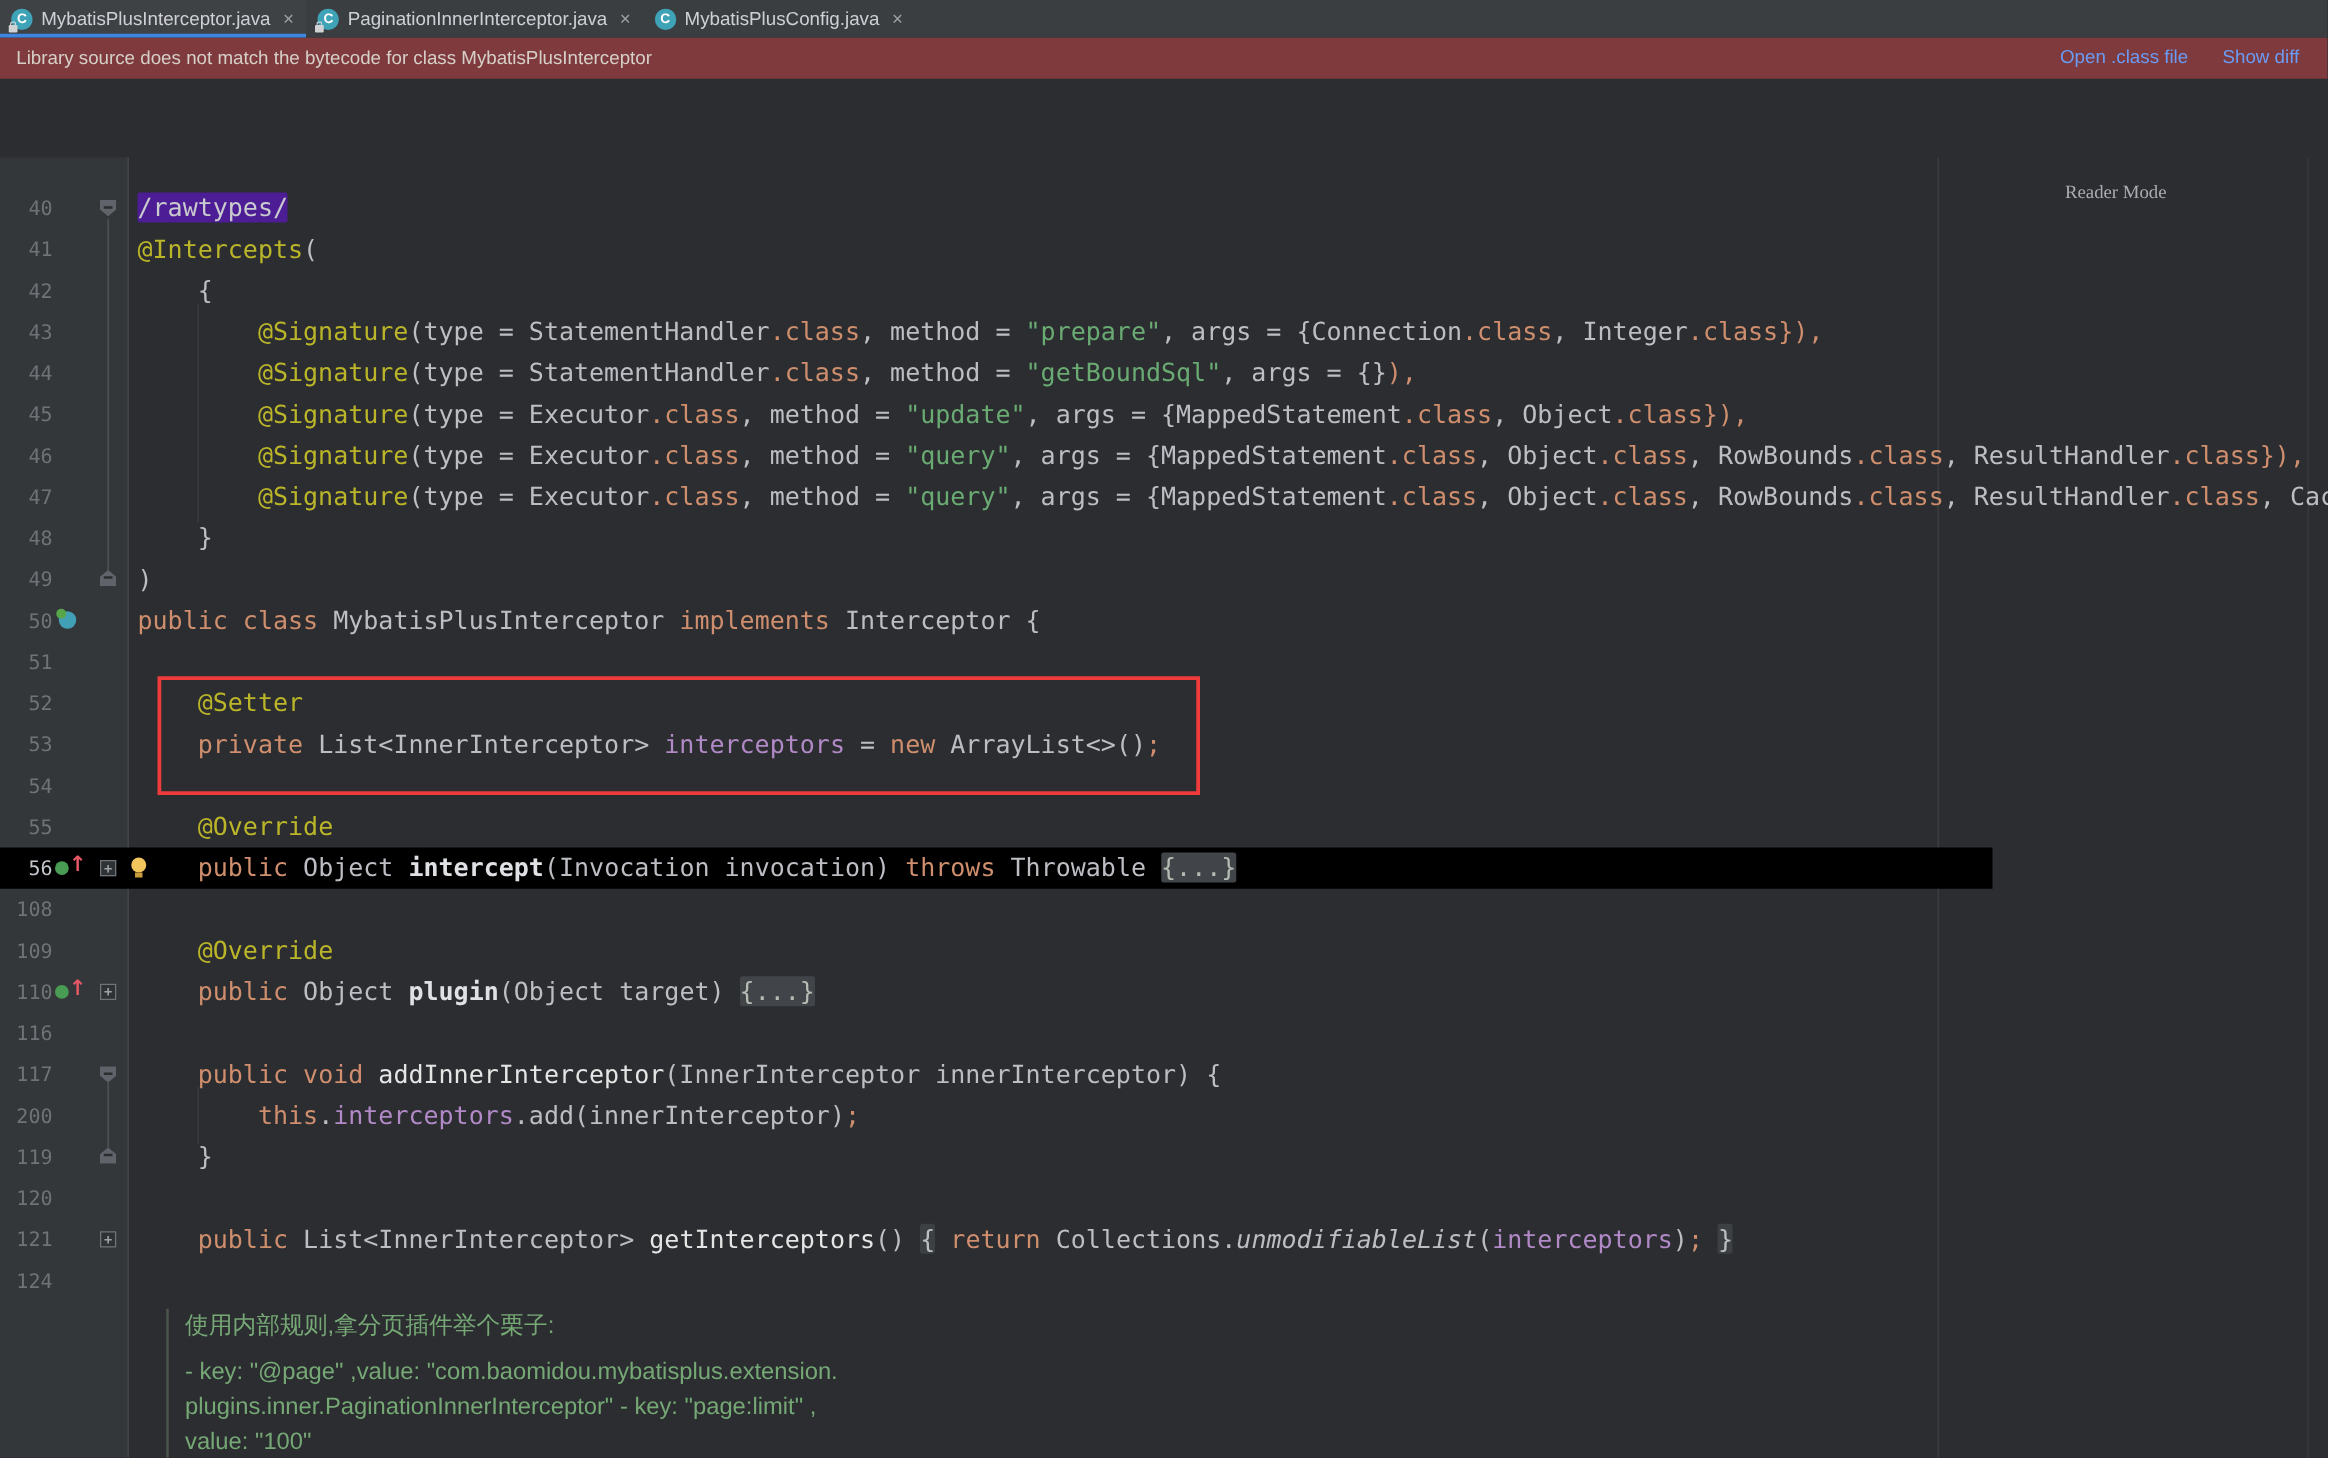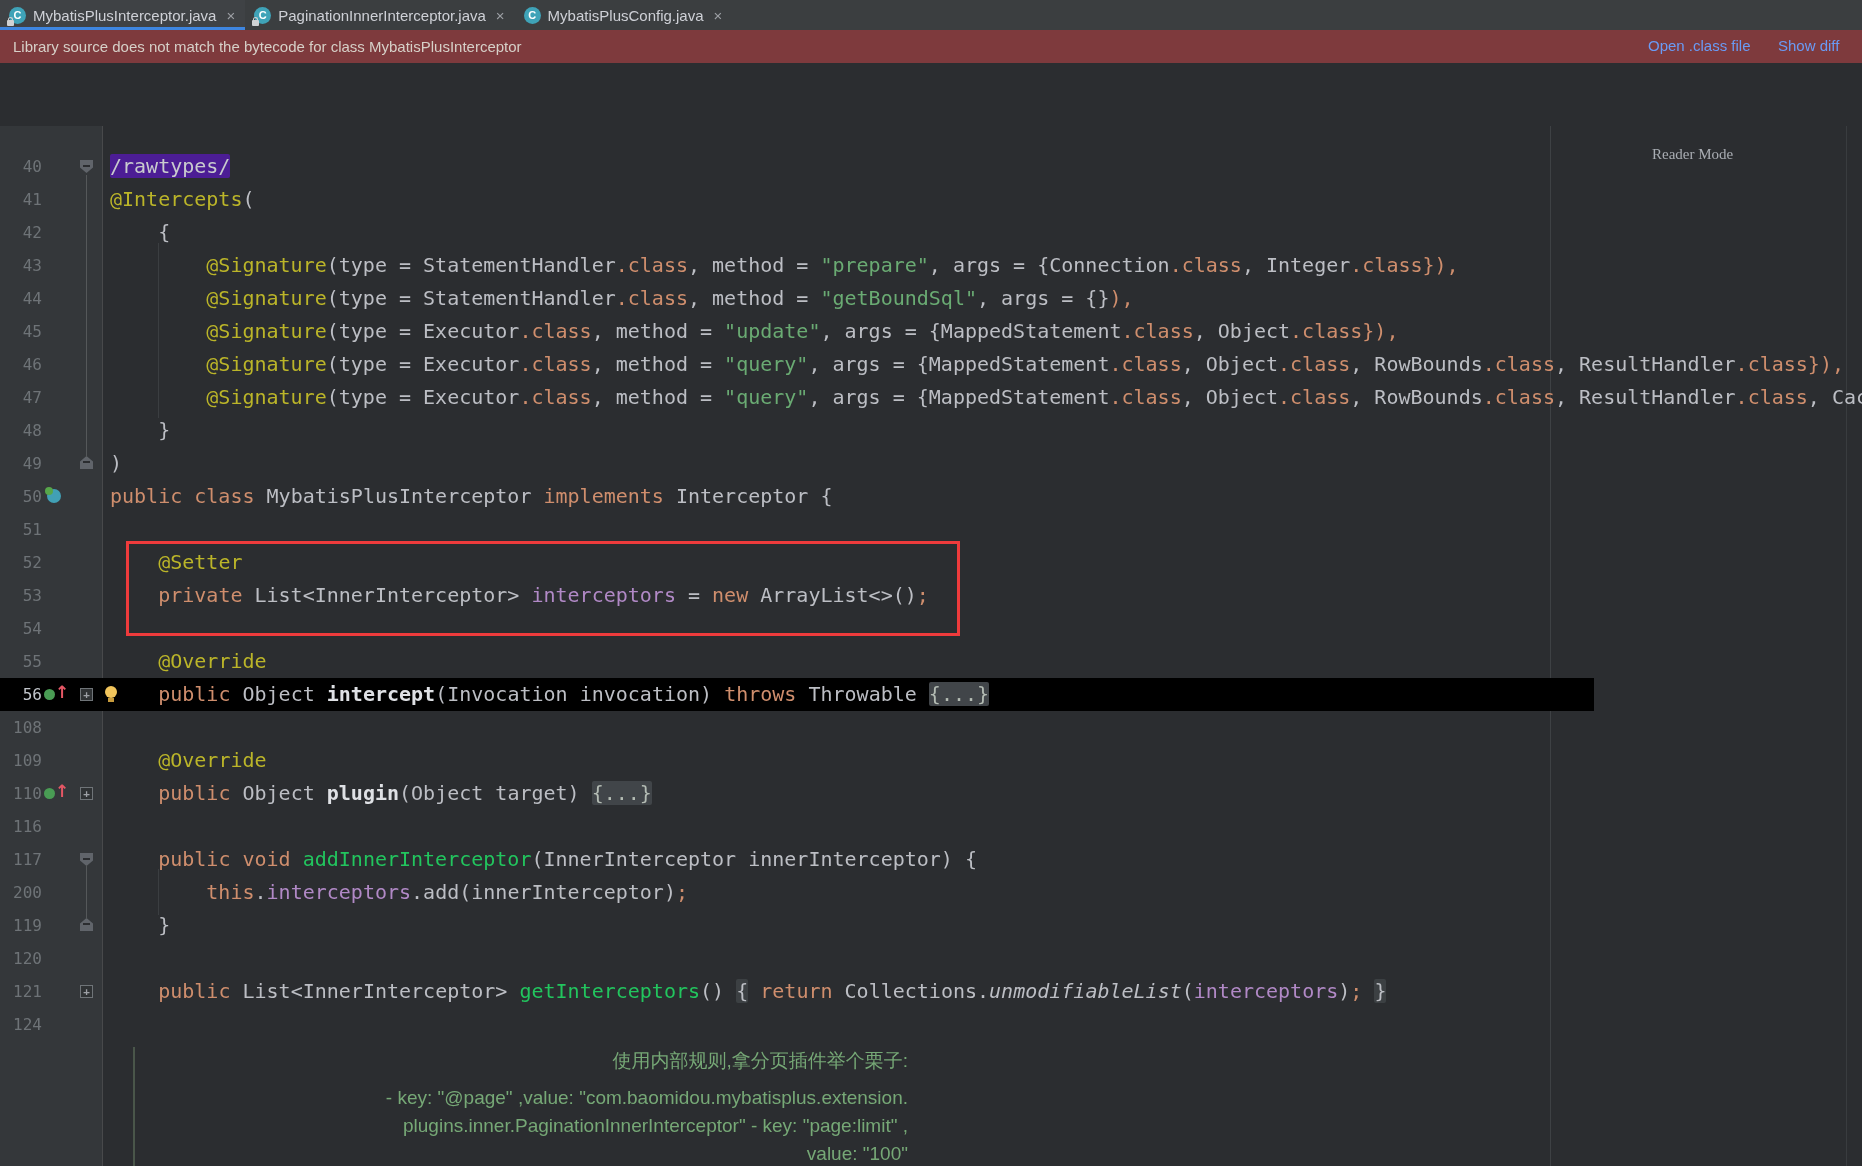--- a/index.html
+++ b/index.html
@@ -42,21 +42,21 @@
   .ln { position:absolute; left:0; top:0; width:42px; text-align:right; color:#6e7377;
         font:16px/33px "DejaVu Sans Mono", monospace; }
   .row.current .ln { color:#c2c6cc; }
   .code { position:absolute; left:110px; top:0; white-space:pre;
           font:20px/33px "DejaVu Sans Mono", monospace; color:#bcbec4; }
   .tk-p  { color:#bcbec4; }
   .tk-k  { color:#cf8e6d; }
   .tk-a  { color:#bbb529; }
   .tk-s  { color:#6aab73; }
   .tk-f  { color:#b189c6; }
-  .tk-m  { color:#22c55e; }
+  .tk-m  { color:#e5e5e5; }
   .tk-mw { color:#dfe1e5; font-weight:bold; }
   .tk-it { color:#bcbec4; font-style:italic; }
   .tk-fb  { color:#b4bcb4; background:#414549; border-radius:2px; }
   .tk-fbw { color:#c9cbce; background:#4c1d95; border-radius:2px; }
   .tk-fb2 { color:#bcbec4; background:#3c4043; border-radius:2px; }
 
   
   .fold { position:absolute; left:80px; top:10px; width:13px; height:13px; }
   .fold.down { background:#60646a; clip-path:polygon(0 0,100% 0,100% 58%,50% 100%,0 58%); }
   .fold.down:after, .fold.up:after { content:""; position:absolute; left:3px; right:3px; top:5px;
@@ -81,21 +81,21 @@
   .red-box { position:absolute; left:126px; top:478px; width:834px; height:95px;
              border:3px solid #ef3b3c; z-index:6; }
   .indent-guide { position:absolute; left:158px; width:1px; background:#3b3e41; z-index:2; }
   .gutter-pipe  { position:absolute; left:86px; width:1px; background:#55585a; z-index:4; }
 
   
   .doc-border { position:absolute; left:133px; top:984px; bottom:0; width:2px; background:#4a564a; z-index:3; }
   .doc { position:absolute; left:148px; top:978px; width:760px; color:#76a876; font-size:19px; z-index:3; }
   .doc .para { margin-top:9px; }
   .doc .para:first-child { margin-top:6px; }
-  .doc .dline { line-height:28px; white-space:pre-wrap;text-align:right; }
+  .doc .dline { line-height:28px; white-space:pre-wrap; }
 </style>
 </head>
 <body>
 
 <div class="tabbar" id="tabbar">
     <div class="tab active">
       <span class="class-icon">C<span class="lock-badge"></span></span>
       <span>MybatisPlusInterceptor.java</span>
       <span class="tab-close">×</span>
     </div>

